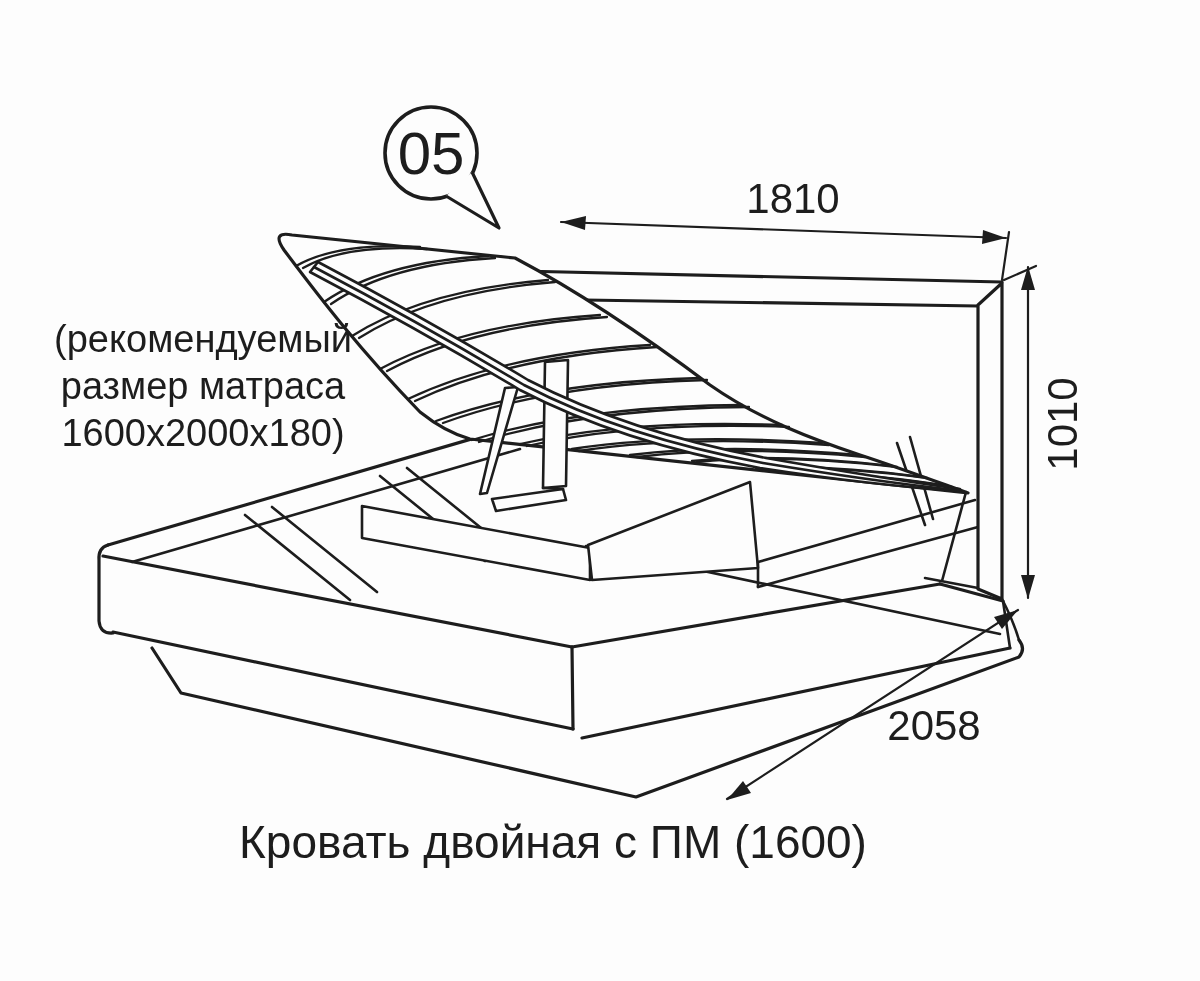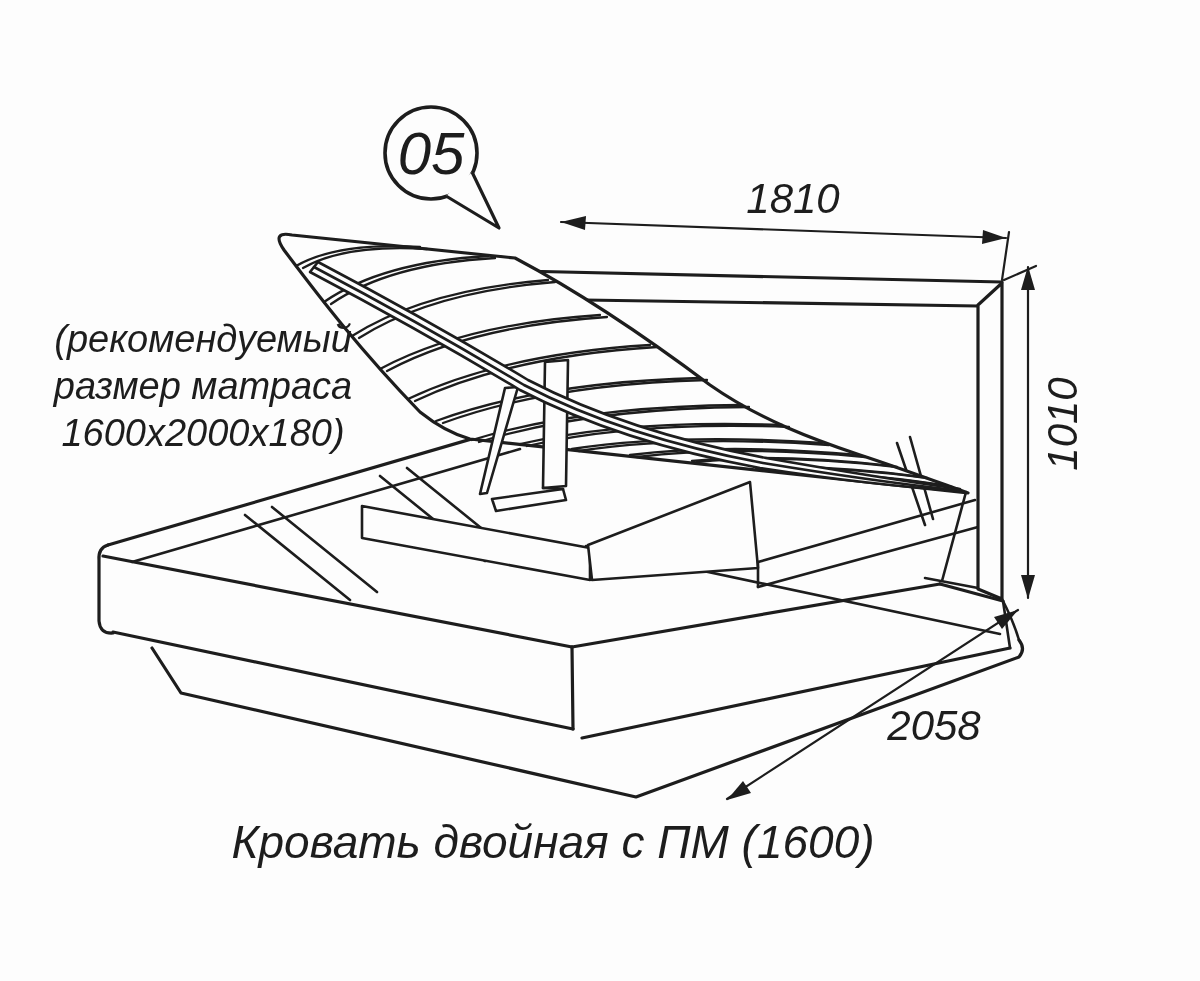--- a/index.html
+++ b/index.html
@@ -1,18 +1,18 @@
 <!DOCTYPE html>
 <html><head>
 <meta charset="utf-8">
 <style>
   html,body{margin:0;padding:0;background:#e8e8e8;}
   #stage{
     position:relative;width:1200px;height:981px;background:#fdfdfd;
-    font-family:"Liberation Sans","DejaVu Sans",sans-serif;overflow:hidden;font-style:italic;
+    font-family:"Liberation Sans","DejaVu Sans",sans-serif;overflow:hidden;
   }
   #drawing{position:absolute;left:0;top:0;width:100%;height:100%;}
   
   .ln   {fill:none;stroke:#1d1d1d;stroke-width:3.2;stroke-linecap:round;stroke-linejoin:round;}
   .ln2  {fill:none;stroke:#1d1d1d;stroke-width:2.6;stroke-linecap:round;stroke-linejoin:round;}
   .slat {fill:none;stroke:#1d1d1d;stroke-width:2.3;stroke-linecap:round;}
   .dim  {fill:none;stroke:#1d1d1d;stroke-width:2.2;stroke-linecap:round;}
   .whitefill{fill:#fdfdfd;stroke:#1d1d1d;stroke-width:3.2;stroke-linejoin:round;}
   .whitefill2{fill:#fdfdfd;stroke:#1d1d1d;stroke-width:2.6;stroke-linejoin:round;}
   .arrow{fill:#1d1d1d;stroke:none;}

